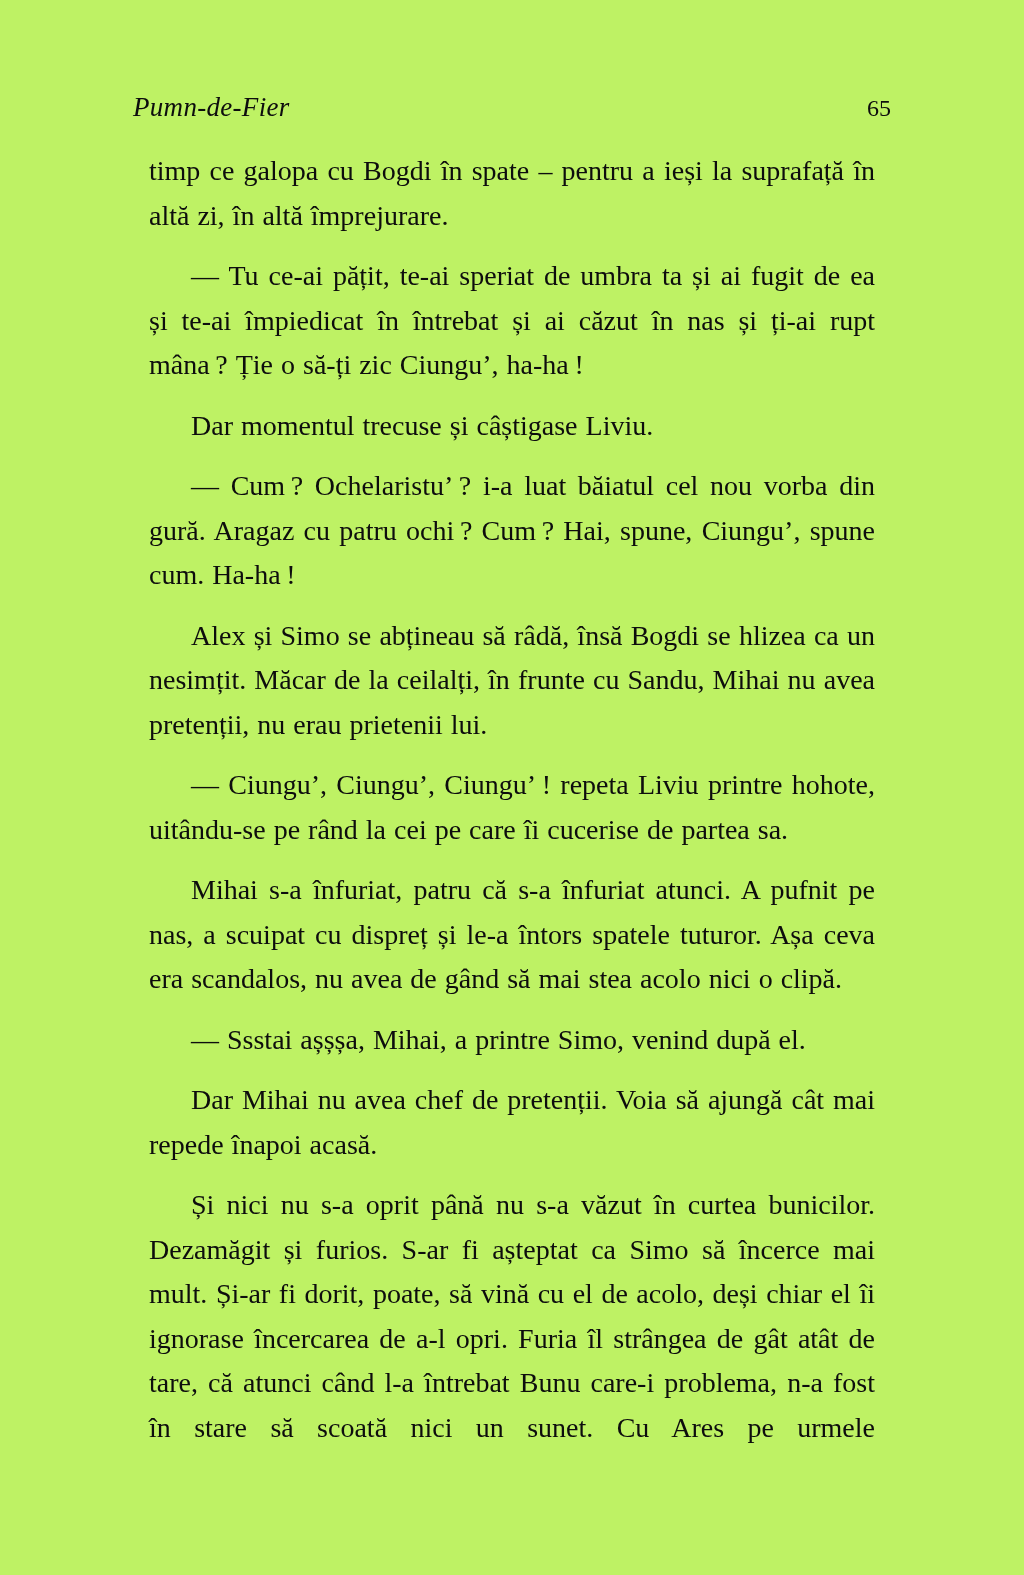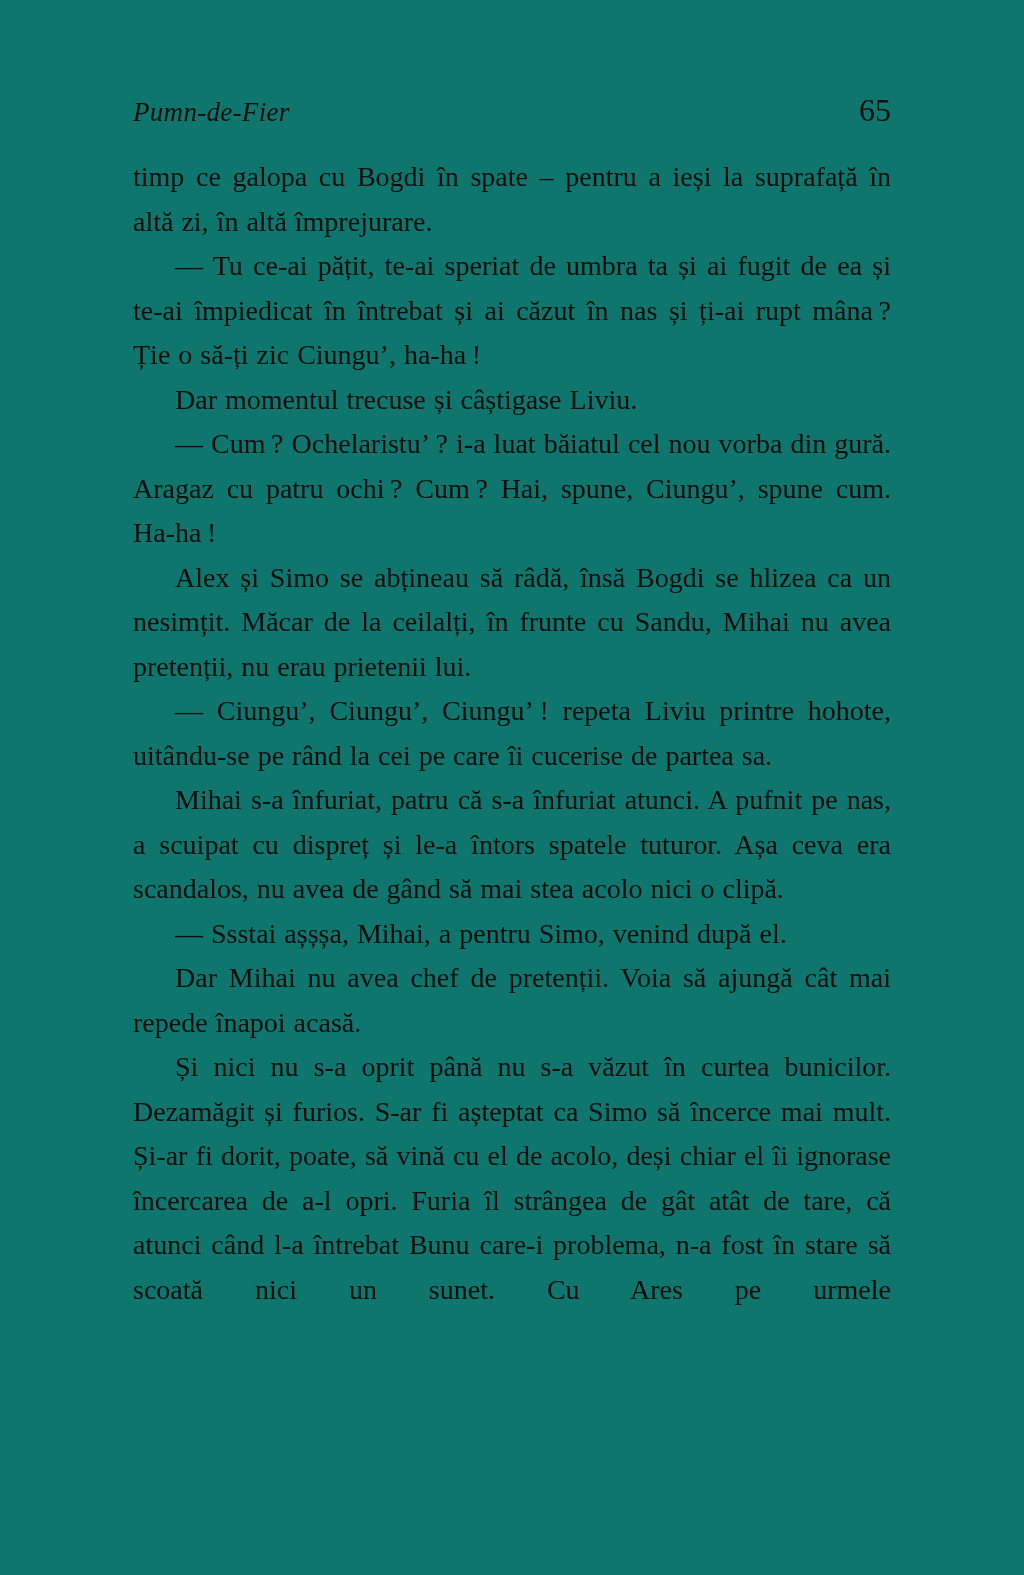--- a/index.html
+++ b/index.html
@@ -1,50 +1,50 @@
 <!DOCTYPE html>
 <html lang="ro"><head>
   <meta charset="utf-8">
   <style>
     * { margin: 0; padding: 0; box-sizing: border-box; }
     html, body { background: #ffffff; }
     .page {
       width: 1024px;
       height: 1575px;
-      background: #0f766e;
+      background: #bef264;
       color: #0d0d0d;
       font-family: "Liberation Serif", "DejaVu Serif", serif;
       padding: 92px 133px 0 133px;
       position: relative;
       overflow: hidden;
     }
     .page-header {
       display: flex;
       justify-content: space-between;
       align-items: baseline;
       margin-bottom: 26px;
     }
     .running-title {
       font-style: italic;
       font-size: 27px;
       letter-spacing: 0.3px;
     }
     .page-number {
-      font-size: 32px;
+      font-size: 24px;
       font-style: normal;
     }
     .page-body {
       font-size: 28px;
       line-height: 44.5px;
       text-align: justify;
       word-spacing: 1px;
     }
     .page-body p {
       text-indent: 42px;
-      margin: 0;
+      margin: 16px;
     }
     .page-body p.no-indent {
       text-indent: 0;
     }
     .page-body p.continues {
       text-align-last: justify;
     }
   </style>
 </head>
 <body>
@@ -55,17 +55,17 @@
     <span class="page-number">65</span>
   </div>
   <div class="page-body">
     <p class="no-indent">timp ce galopa cu Bogdi în spate – pentru a ieși la suprafață în altă zi, în altă împrejurare.</p>
     <p>— Tu ce-ai pățit, te-ai speriat de umbra ta și ai fugit de ea și te-ai împiedicat în întrebat și ai căzut în nas și ți-ai rupt mâna ? Ție o să-ți zic Ciungu’, ha-ha !</p>
     <p>Dar momentul trecuse și câștigase Liviu.</p>
     <p>— Cum ? Ochelaristu’ ? i-a luat băiatul cel nou vorba din gură. Aragaz cu patru ochi ? Cum ? Hai, spune, Ciungu’, spune cum. Ha-ha !</p>
     <p>Alex și Simo se abțineau să râdă, însă Bogdi se hlizea ca un nesimțit. Măcar de la ceilalți, în frunte cu Sandu, Mihai nu avea pretenții, nu erau prietenii lui.</p>
     <p>— Ciungu’, Ciungu’, Ciungu’ ! repeta Liviu printre hohote, uitându-se pe rând la cei pe care îi cucerise de partea sa.</p>
     <p>Mihai s-a înfuriat, patru că s-a înfuriat atunci. A pufnit pe nas, a scuipat cu dispreț și le-a întors spatele tuturor. Așa ceva era scandalos, nu avea de gând să mai stea acolo nici o clipă.</p>
-    <p>— Ssstai așșșa, Mihai, a pentru Simo, venind după el.</p>
+    <p>— Ssstai așșșa, Mihai, a printre Simo, venind după el.</p>
     <p>Dar Mihai nu avea chef de pretenții. Voia să ajungă cât mai repede înapoi acasă.</p>
     <p class="continues">Și nici nu s-a oprit până nu s-a văzut în curtea bunicilor. Dezamăgit și furios. S-ar fi așteptat ca Simo să încerce mai mult. Și-ar fi dorit, poate, să vină cu el de acolo, deși chiar el îi ignorase încercarea de a-l opri. Furia îl strângea de gât atât de tare, că atunci când l-a întrebat Bunu care-i problema, n-a fost în stare să scoată nici un sunet. Cu Ares pe urmele</p>
   </div>
 </div>
 
 </body></html>

